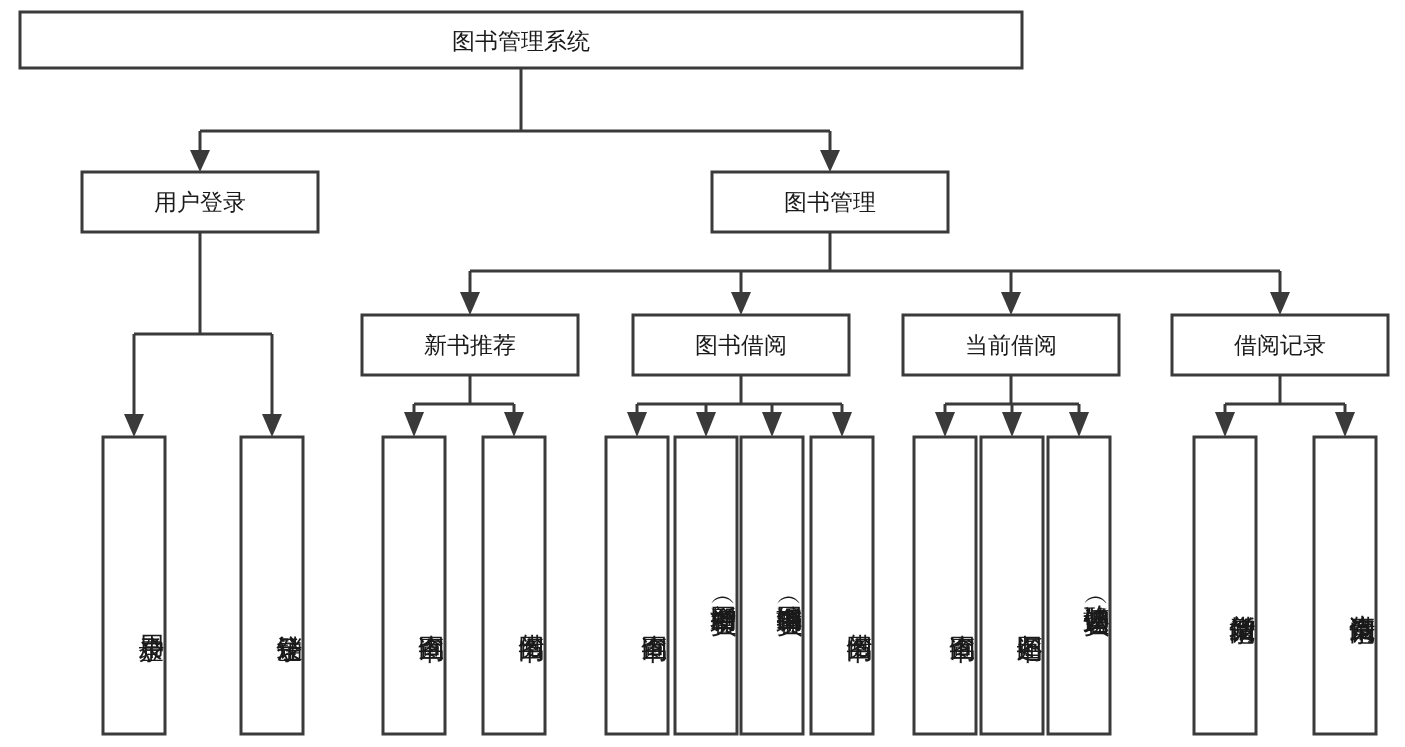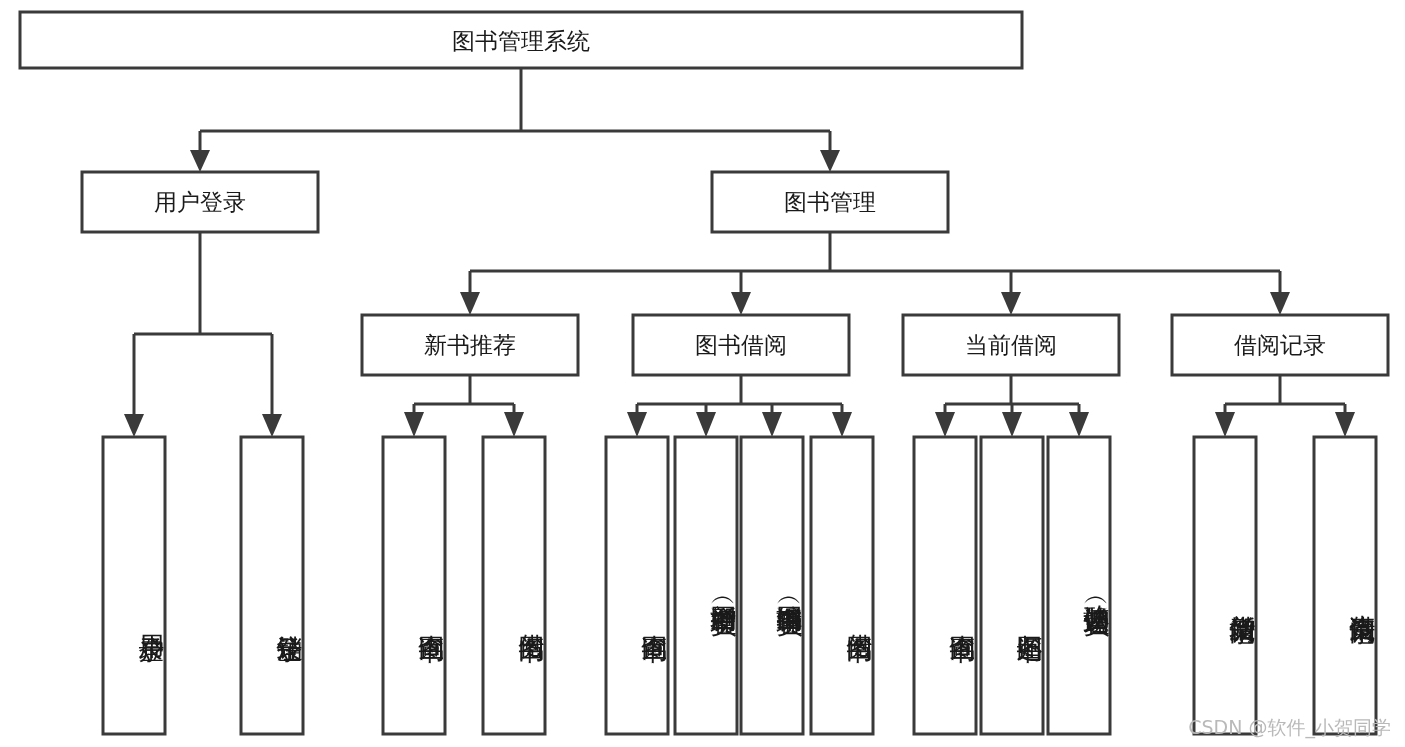--- a/index.html
+++ b/index.html
@@ -200,14 +200,13 @@
   <div class="leaf-label" style="left:741px; top:443px; width:62px; height:291px;">编辑图书（管理员）</div>
   <div class="leaf-label" style="left:811px; top:497px; width:62px; height:237px;">借阅图书</div>
 
   <div class="leaf-label" style="left:914px; top:497px; width:62px; height:237px;">查询图书</div>
   <div class="leaf-label" style="left:981px; top:497px; width:62px; height:237px;">归还图书</div>
   <div class="leaf-label" style="left:1048px; top:443px; width:62px; height:291px;">确认归还（管理员）</div>
 
   <div class="leaf-label" style="left:1194px; top:460px; width:62px; height:274px;">新增借阅记录</div>
   <div class="leaf-label" style="left:1314px; top:460px; width:62px; height:274px;">查询借阅记录</div>
 
-  <div class="watermark">CSDN @软件_小贺同学</div>
 </div>
 
 </body></html>

